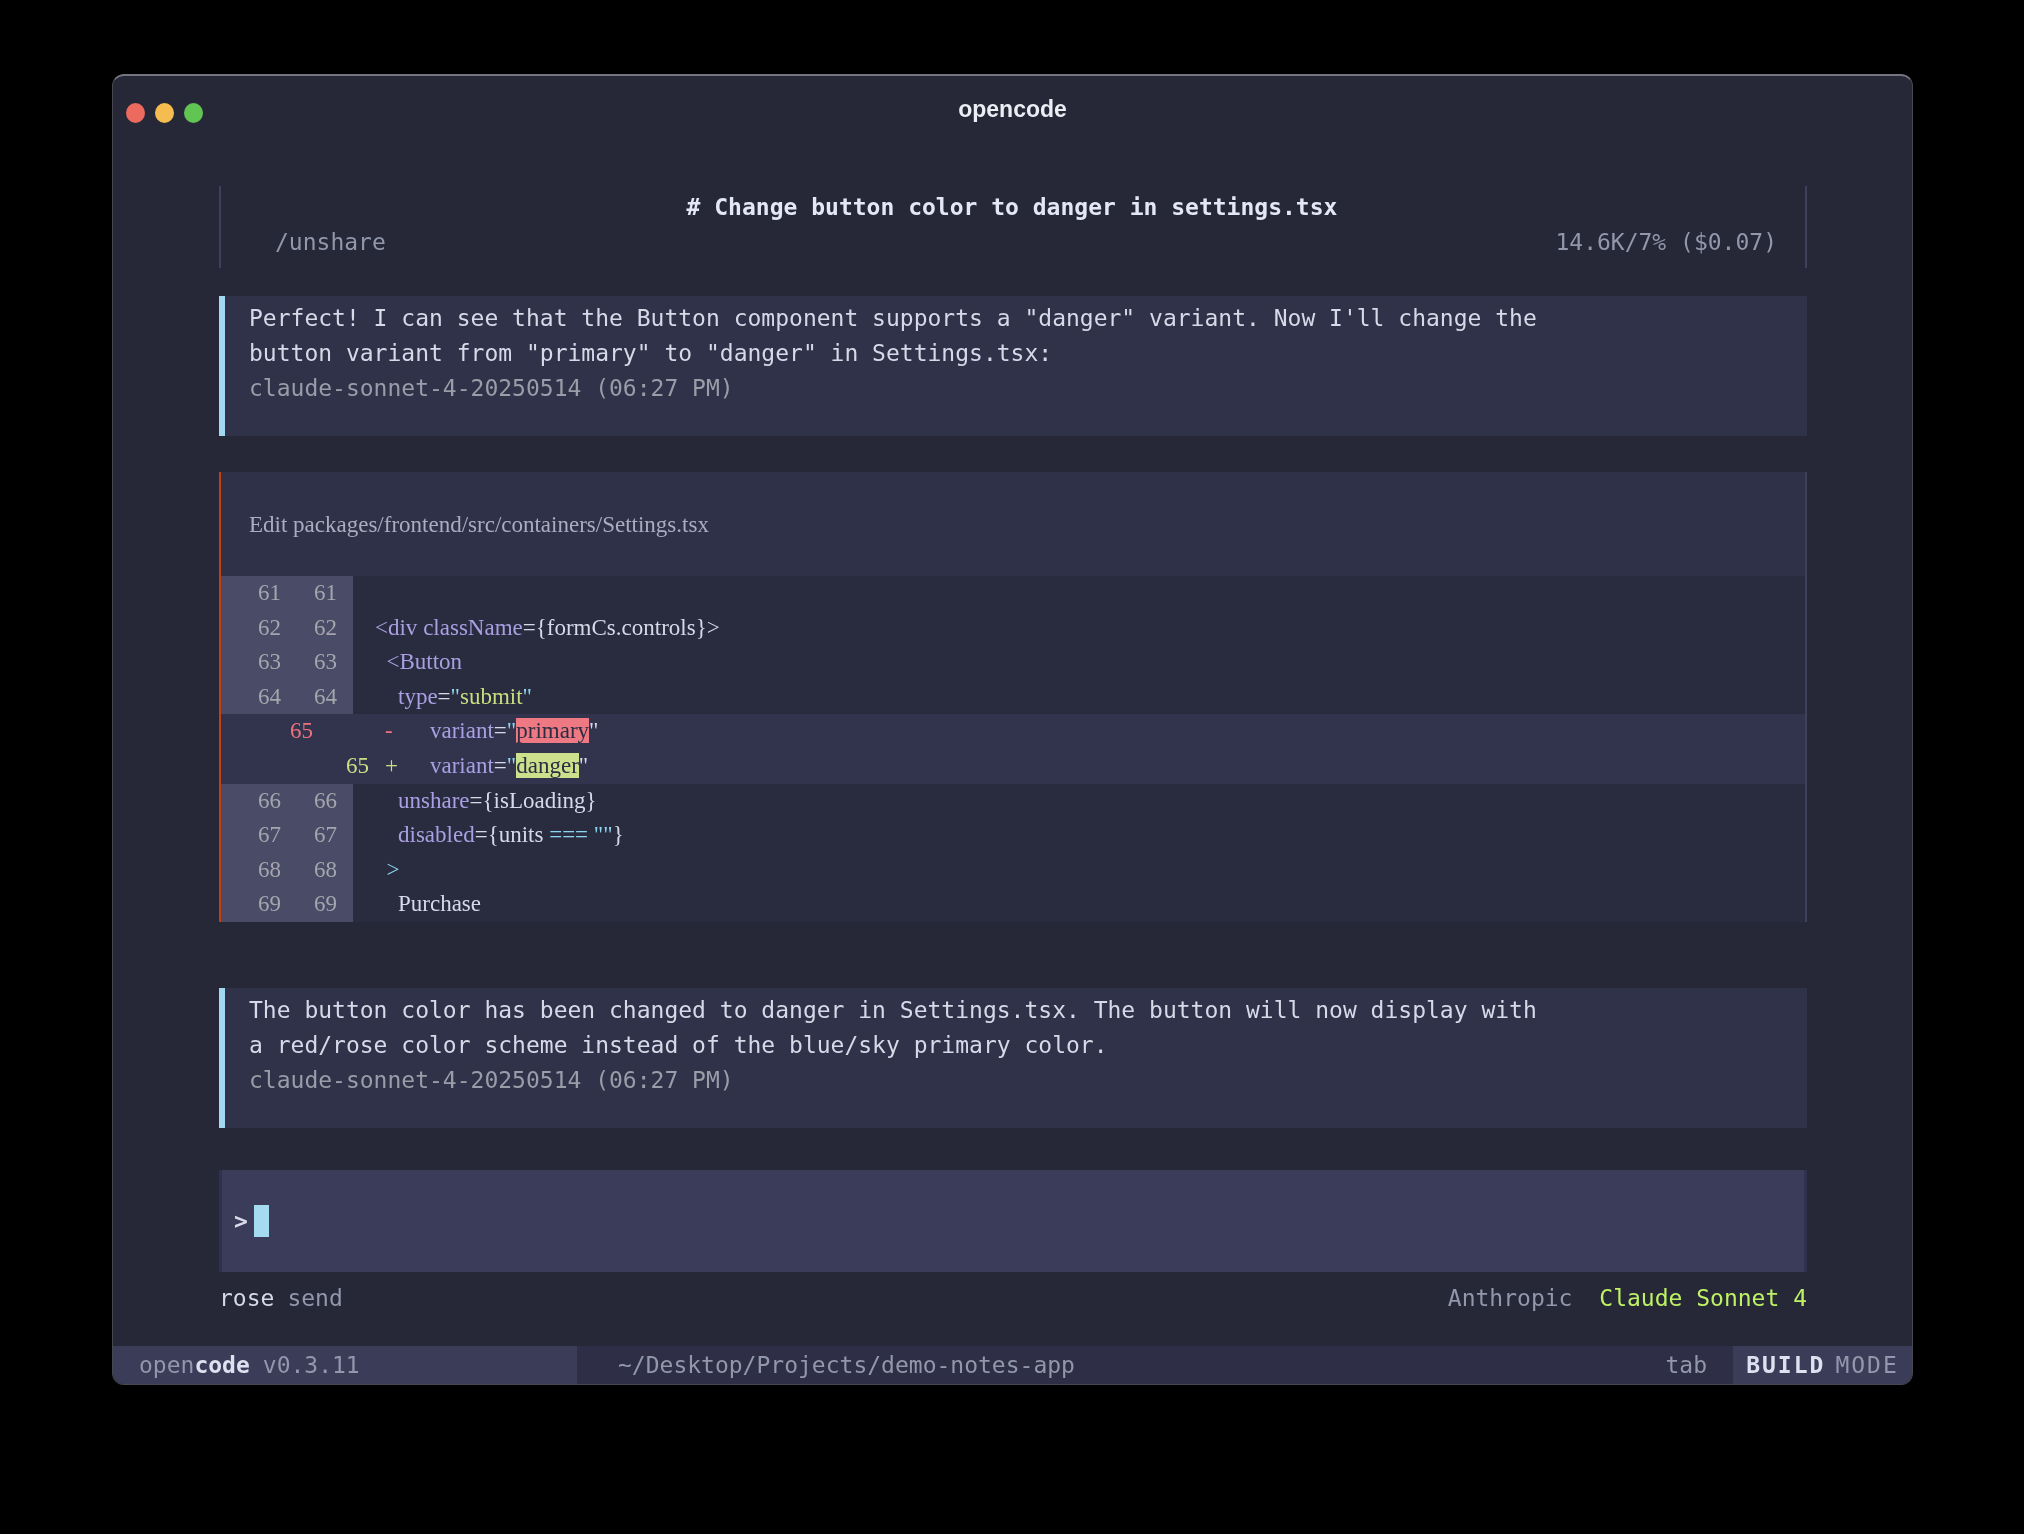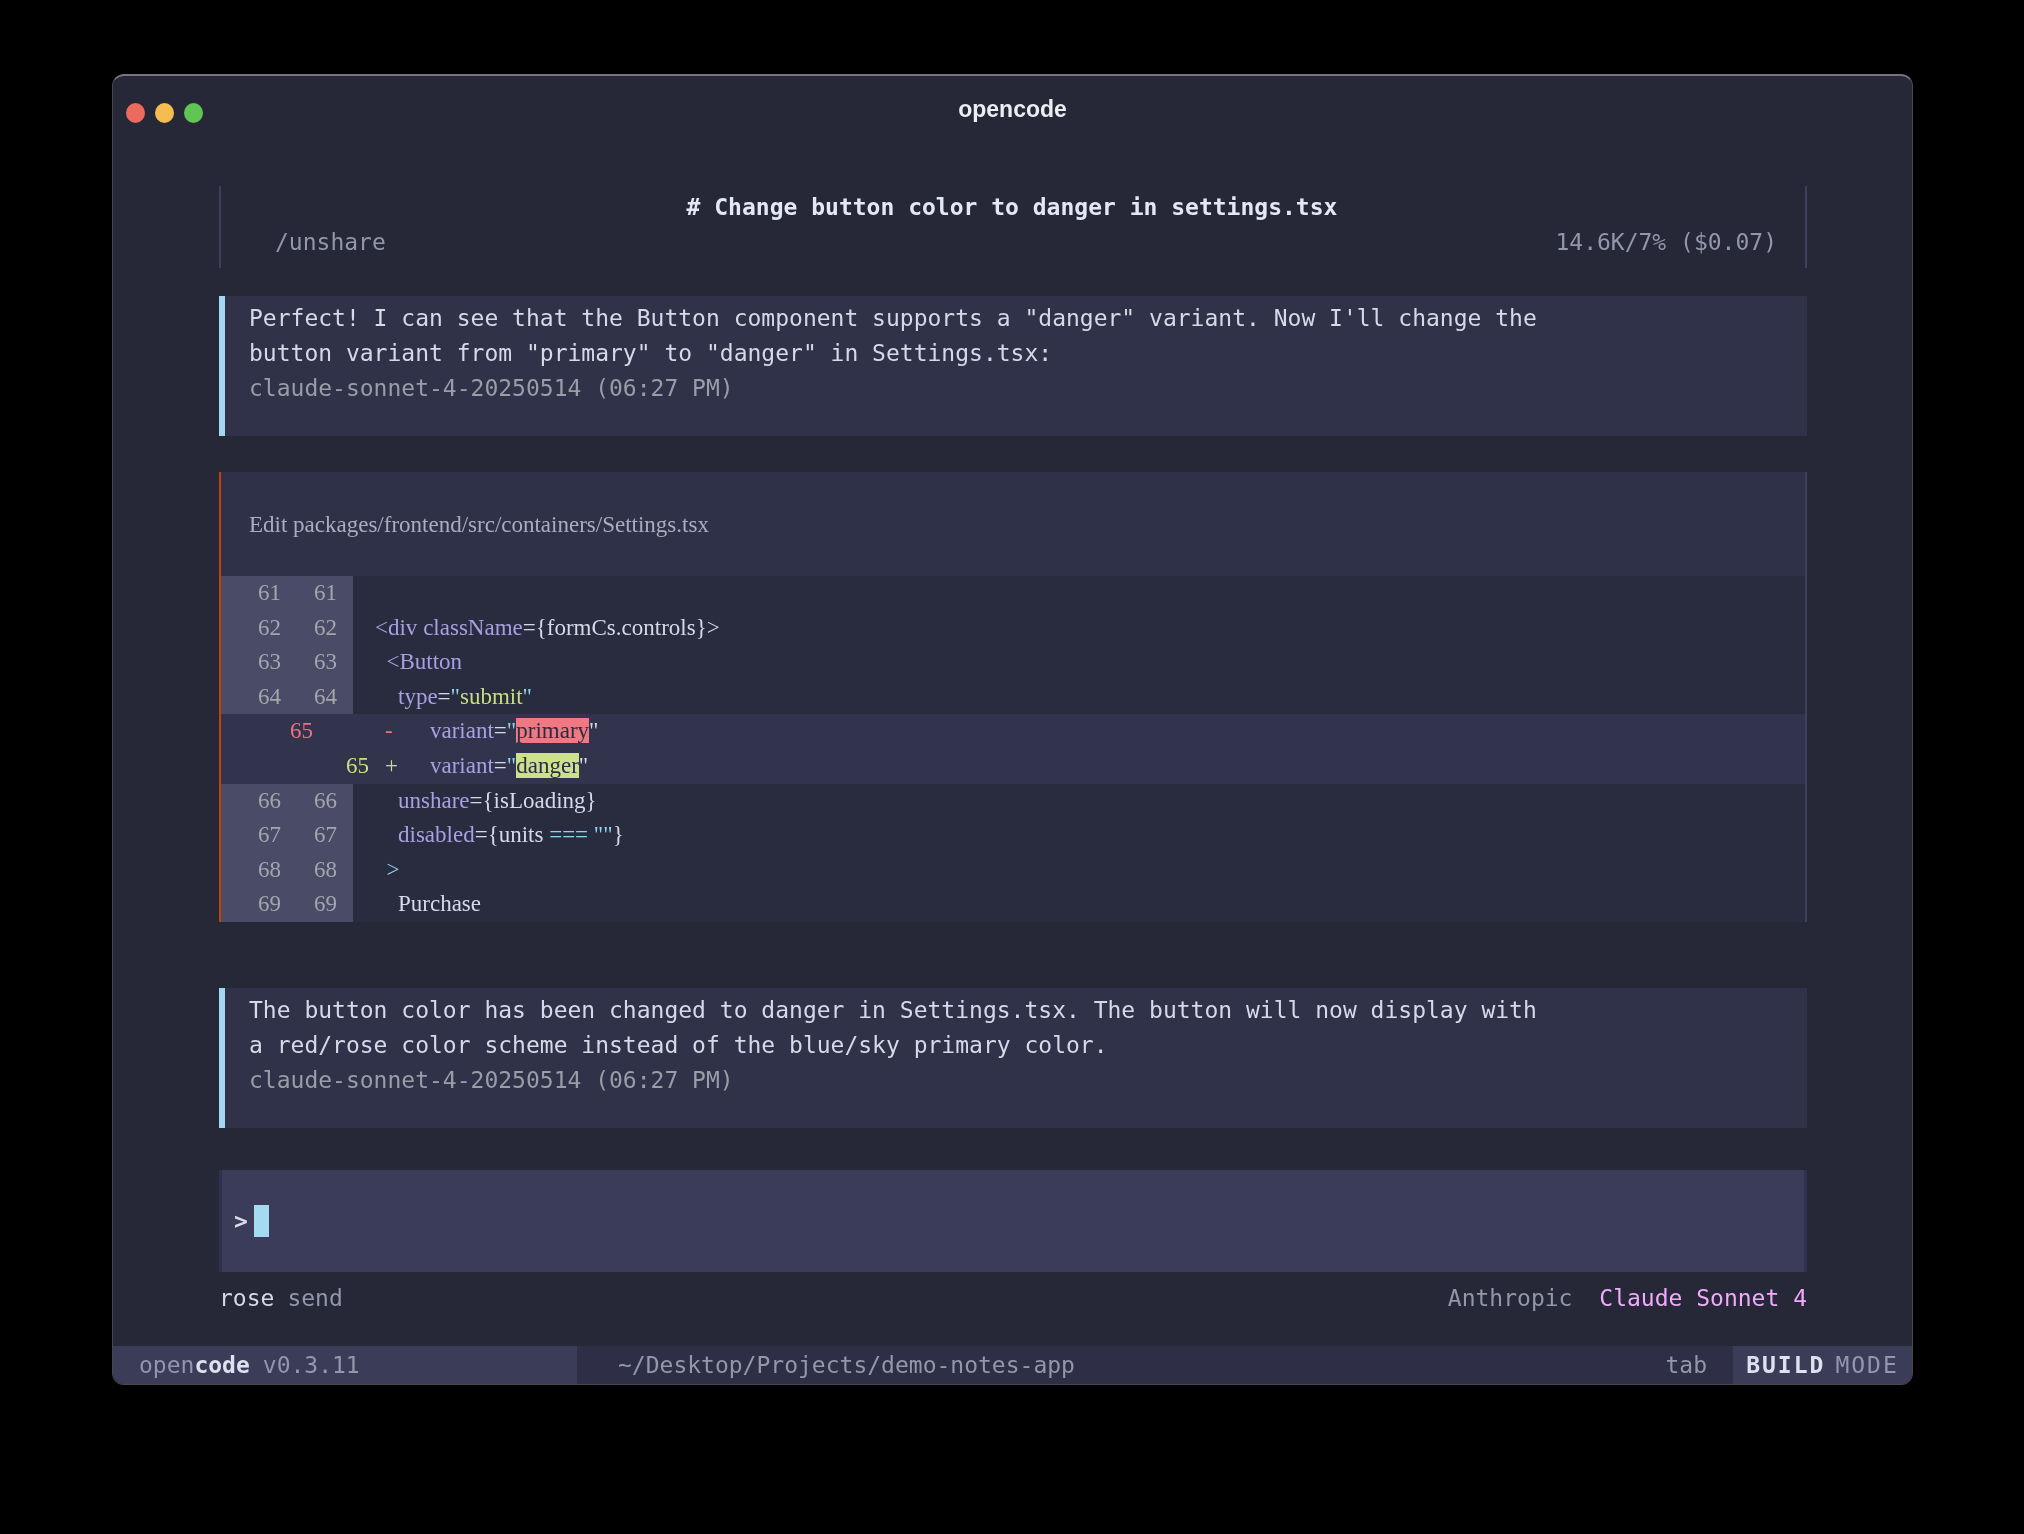--- a/index.html
+++ b/index.html
@@ -72,21 +72,21 @@
                border-left:3px solid #303150; border-right:3px solid #303150;
                display:flex; align-items:center; padding-left:12px; }
   .prompt { color:#d8dcea; font-weight:bold; }
   .cursor { width:15px; height:32px; background:#a5dbf1; margin-left:6px; }
 
   .hint-row { top:1205px; display:flex; }
   .hint-key { color:#d6dae8; }
   .hint-act { color:#9297ac; margin-left:13px; }
   .model-wrap { margin-left:auto; }
   .model-provider { color:#9297ac; }
-  .model-name { color:#f0abfc; margin-left:13px; }
+  .model-name { color:#bef264; margin-left:13px; }
 
   
   .statusbar { position:absolute; left:0; right:0; bottom:0; height:38px;
                background:#2e2f46; display:flex; align-items:center; color:#9297ac; }
   .sb-app { height:100%; width:464px; flex:none; background:#3b3c58;
             display:flex; align-items:center; padding-left:26px; }
   .sb-app .bold { color:#dde1f0; font-weight:bold; }
   .sb-path { margin-left:41px; }
   .sb-tab { margin-left:auto; }
   .sb-mode { height:100%; width:179px; flex:none; margin-left:26px; background:#3b3c58;

